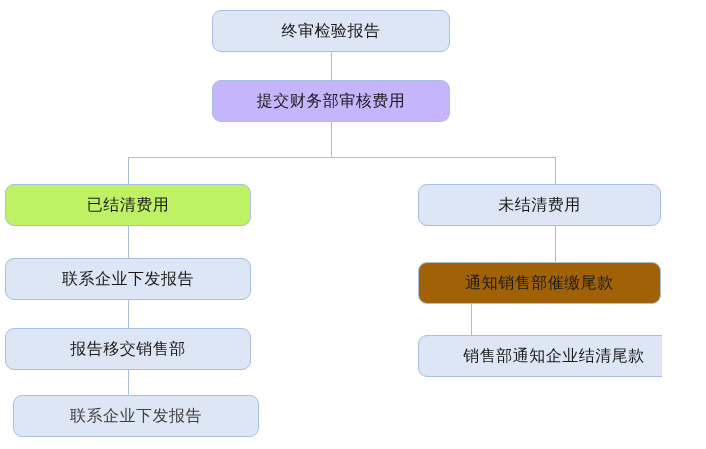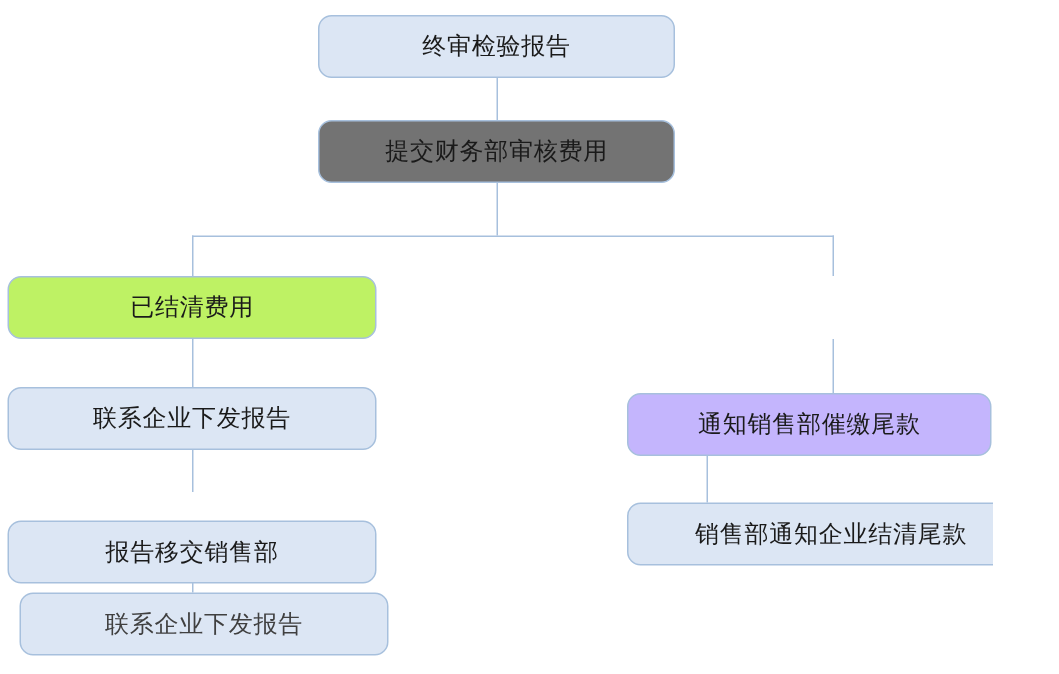--- a/index.html
+++ b/index.html
@@ -55,33 +55,36 @@
     <div class="conn conn-v" style="left: 128px; top: 157px; height: 27px; background: rgb(167, 192, 221);"></div>
     <div class="conn conn-v" style="left: 555px; top: 157px; height: 27px; background: rgb(167, 192, 221);"></div>
     <div class="conn conn-v" style="left: 128px; top: 226px; height: 32px; background: rgb(167, 192, 221);"></div>
     <div class="conn conn-v" style="left: 128px; top: 300px; height: 28px; background: rgb(167, 192, 221);"></div>
     <div class="conn conn-v" style="left: 128px; top: 370px; height: 25px; background: rgb(167, 192, 221);"></div>
     <div class="conn conn-v" style="left: 555px; top: 226px; height: 36px; background: rgb(167, 192, 221);"></div>
     <div class="conn conn-v" style="left: 471px; top: 304px; height: 31px; background: rgb(167, 192, 221);"></div>
     <div class="node" style="left: 212px; top: 10px; width: 238px; height: 42px; background: rgb(220, 230, 244); border-color: rgb(167, 192, 221); color: rgb(26, 26, 26);">
       <span class="node-label">终审检验报告</span>
     </div>
-    <div class="node" style="left: 212px; top: 80px; width: 238px; height: 42px; background: #737373; border-color: rgb(167, 192, 221); color: rgb(26, 26, 26);">
+    <div class="node" style="left: 212px; top: 80px; width: 238px; height: 42px; background: #c4b5fd; border-color: rgb(167, 192, 221); color: rgb(26, 26, 26);">
       <span class="node-label">提交财务部审核费用</span>
     </div>
     <div class="node" style="left: 5px; top: 184px; width: 246px; height: 42px; background: #bef264; border-color: rgb(167, 192, 221); color: rgb(26, 26, 26);">
       <span class="node-label">已结清费用</span>
     </div>
+    <div class="node" style="left: 418px; top: 184px; width: 243px; height: 42px; background: rgb(220, 230, 244); border-color: rgb(167, 192, 221); color: rgb(26, 26, 26);">
+      <span class="node-label">未结清费用</span>
+    </div>
     <div class="node" style="left: 5px; top: 258px; width: 246px; height: 42px; background: rgb(220, 230, 244); border-color: rgb(167, 192, 221); color: rgb(26, 26, 26);">
       <span class="node-label">联系企业下发报告</span>
     </div>
-    <div class="node" style="left: 418px; top: 262px; width: 243px; height: 42px; background: #c4b5fd; border-color: rgb(167, 192, 221); color: rgb(26, 26, 26); text-align: right;">
+    <div class="node" style="left: 418px; top: 262px; width: 243px; height: 42px; background: #a16207; border-color: rgb(167, 192, 221); color: rgb(26, 26, 26); text-align: right;">
       <span class="node-label">通知销售部催缴尾款</span>
     </div>
-    <div class="node" style="left: 5px; top: 328px; width: 246px; height: 42px; background: rgb(220, 230, 244); border-color: rgb(167, 192, 221); color: rgb(26, 26, 26); margin-top: 19px;">
+    <div class="node" style="left: 5px; top: 328px; width: 246px; height: 42px; background: rgb(220, 230, 244); border-color: rgb(167, 192, 221); color: rgb(26, 26, 26);">
       <span class="node-label">报告移交销售部</span>
     </div>
     <div class="node" style="left: 418px; top: 335px; width: 272px; height: 42px; background: rgb(220, 230, 244); border-color: rgb(167, 192, 221); color: rgb(26, 26, 26); align-items: center;">
       <span class="node-label">销售部通知企业结清尾款</span>
     </div>
     <div class="node" style="left: 13px; top: 395px; width: 246px; height: 42px; background: rgb(220, 230, 244); border-color: rgb(167, 192, 221); color: #404040;">
       <span class="node-label">联系企业下发报告</span>
     </div>
   </div>
 

